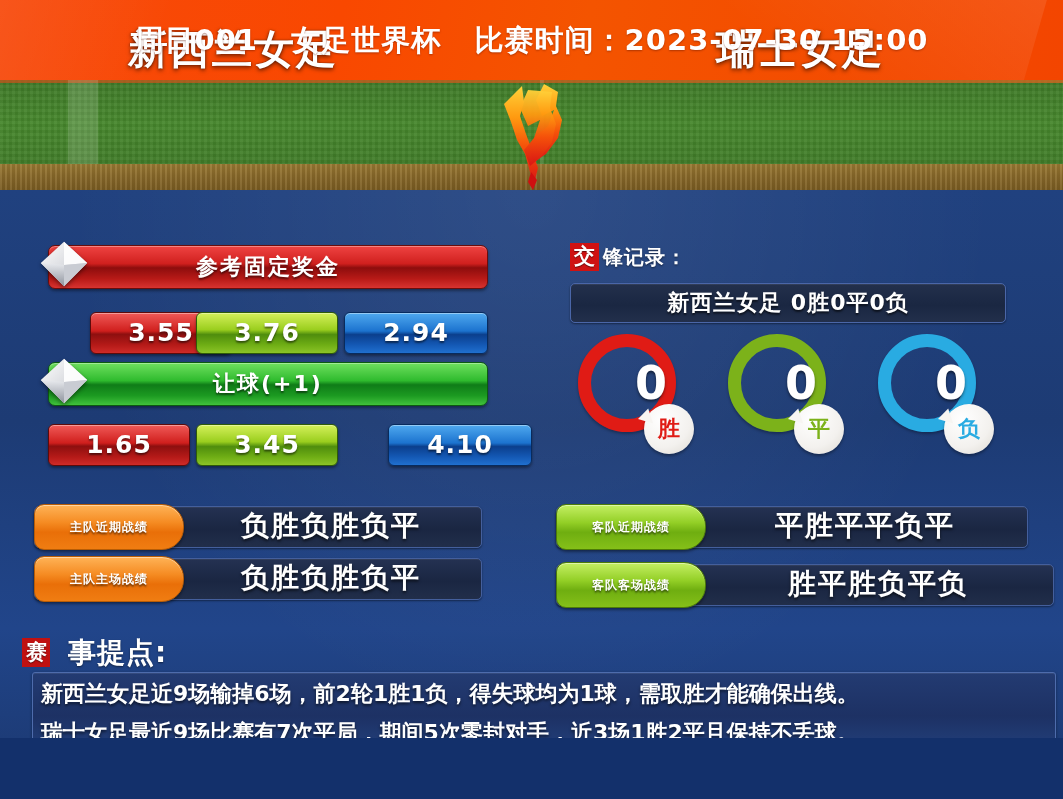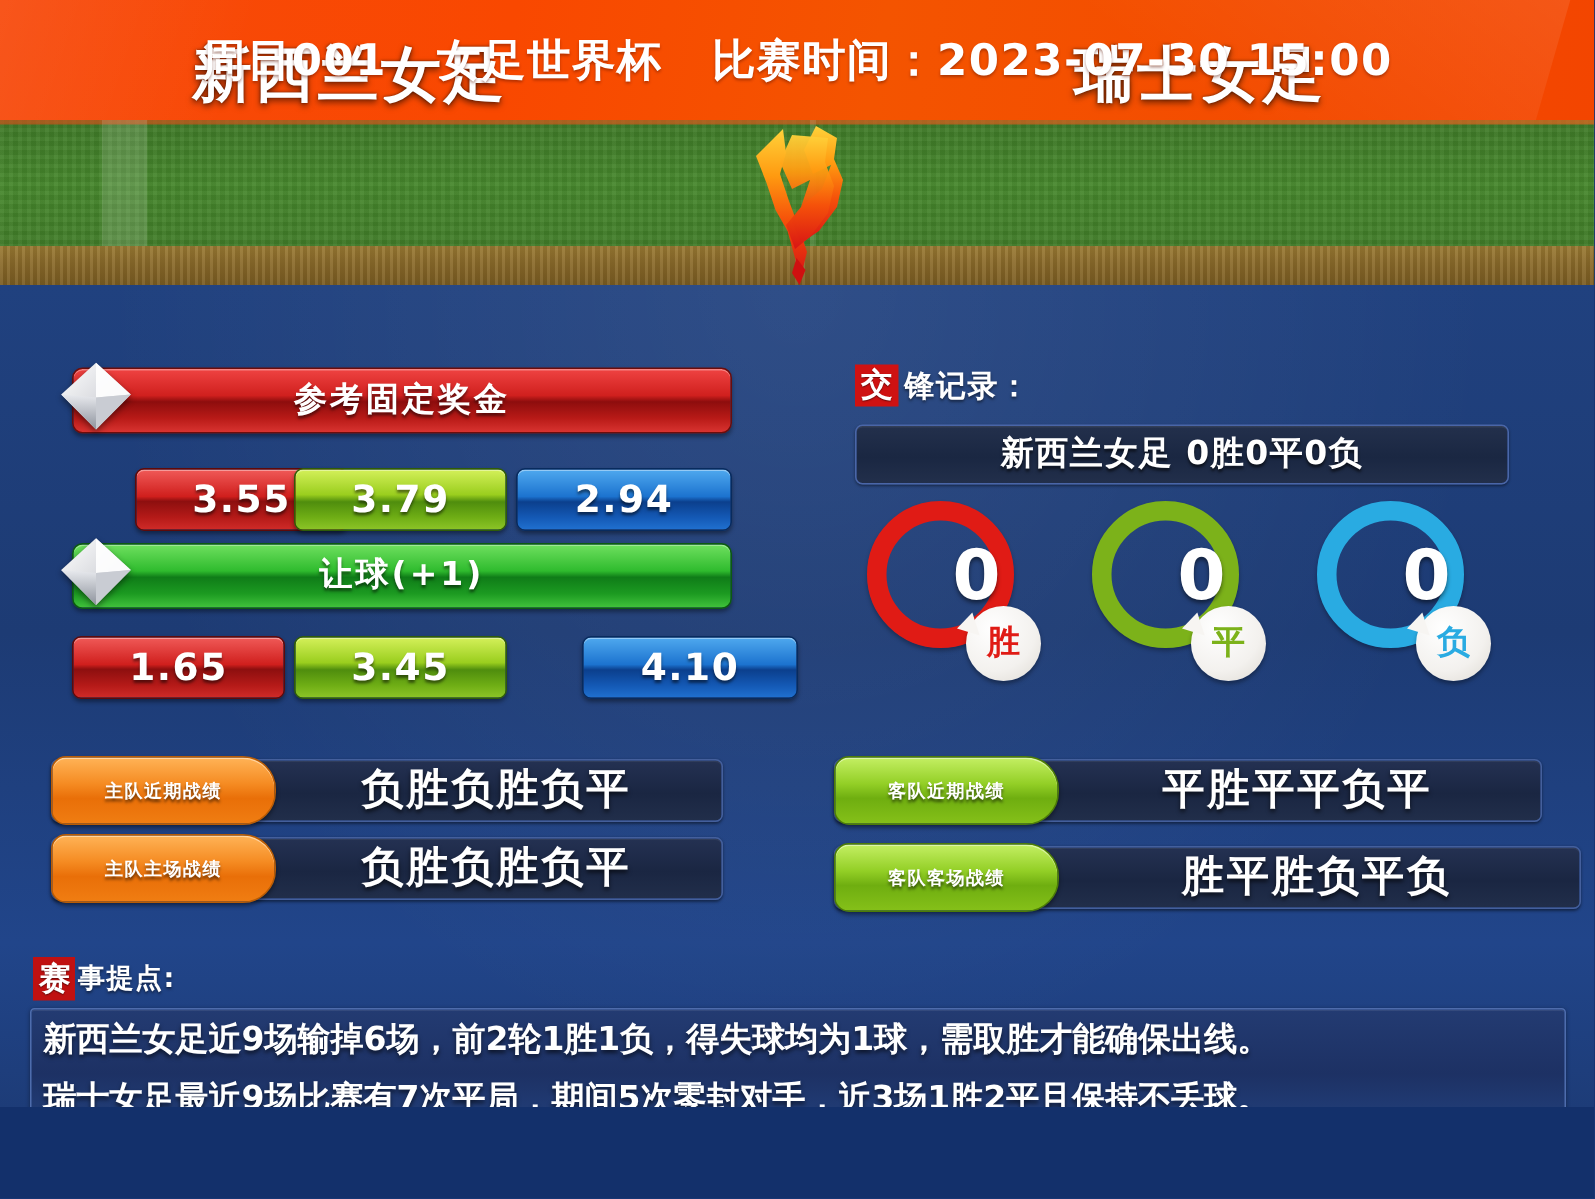--- a/index.html
+++ b/index.html
@@ -227,26 +227,26 @@
   .formrow.f-ah{left:556px;top:562px;width:470px;padding-left:26px;}
 
   
   .notes-head{position:absolute;left:22px;top:638px;height:30px;white-space:nowrap;}
   .notes-head .chip{
     display:inline-block;background:#c01111;color:#fff;font-size:21px;font-weight:bold;
     padding:1px 3px 2px 4px;line-height:26px;vertical-align:middle;
     text-shadow:0 1px 1px rgba(0,0,0,.5);
   }
   .notes-head .rest{
-    display:inline-block;color:#fff;font-size:18px;font-weight:bold;
-    vertical-align:middle;line-height:26px;margin-left:2px;letter-spacing:1px;
+    display:inline-block;color:#fff;font-size:28px;font-weight:bold;
+    vertical-align:middle;line-height:26px;margin-left:18px;letter-spacing:1px;
     text-shadow:0 1px 2px rgba(0,0,0,.5);
   }
   .notes-box{
-    position:absolute;left:20px;top:672px;width:1022px;height:78px;
+    position:absolute;left:32px;top:672px;width:1022px;height:78px;
     background:linear-gradient(180deg,#233b72 0%,#1d3164 55%,#22407c 100%);
     border:1px solid #4e6cac;border-radius:3px;
     box-shadow:inset 0 1px 0 rgba(255,255,255,.08), 0 1px 3px rgba(0,0,0,.4);
   }
   .notes-box p{
     margin:0;padding:3px 8px 0 8px;color:#fff;font-size:22px;font-weight:bold;
     line-height:36px;letter-spacing:0px;white-space:nowrap;
     text-shadow:0 2px 3px rgba(0,0,0,.6);
   }
   .footer-pad{
@@ -309,21 +309,21 @@
       <polygon points="30,30 54,28 30,52" fill="#c9ccd3"></polygon>
     </svg>
     <span class="bar-label">参考固定奖金</span>
   </div>
 
   <div class="r1">
     <div class="odd c-red p0">
       <span>3.55</span>
     </div>
     <div class="odd c-green p1">
-      <span>3.79</span>
+      <span>3.76</span>
     </div>
     <div class="odd c-blue p2">
       <span>2.94</span>
     </div>
   </div>
 
   <div class="bar green">
     <svg class="gem" viewBox="0 0 60 60">
       <polygon points="30,6 54,28 30,52 6,28" fill="url(#gemL)"></polygon>
       <polygon points="30,6 54,28 30,30" fill="#ffffff" opacity=".9"></polygon>

